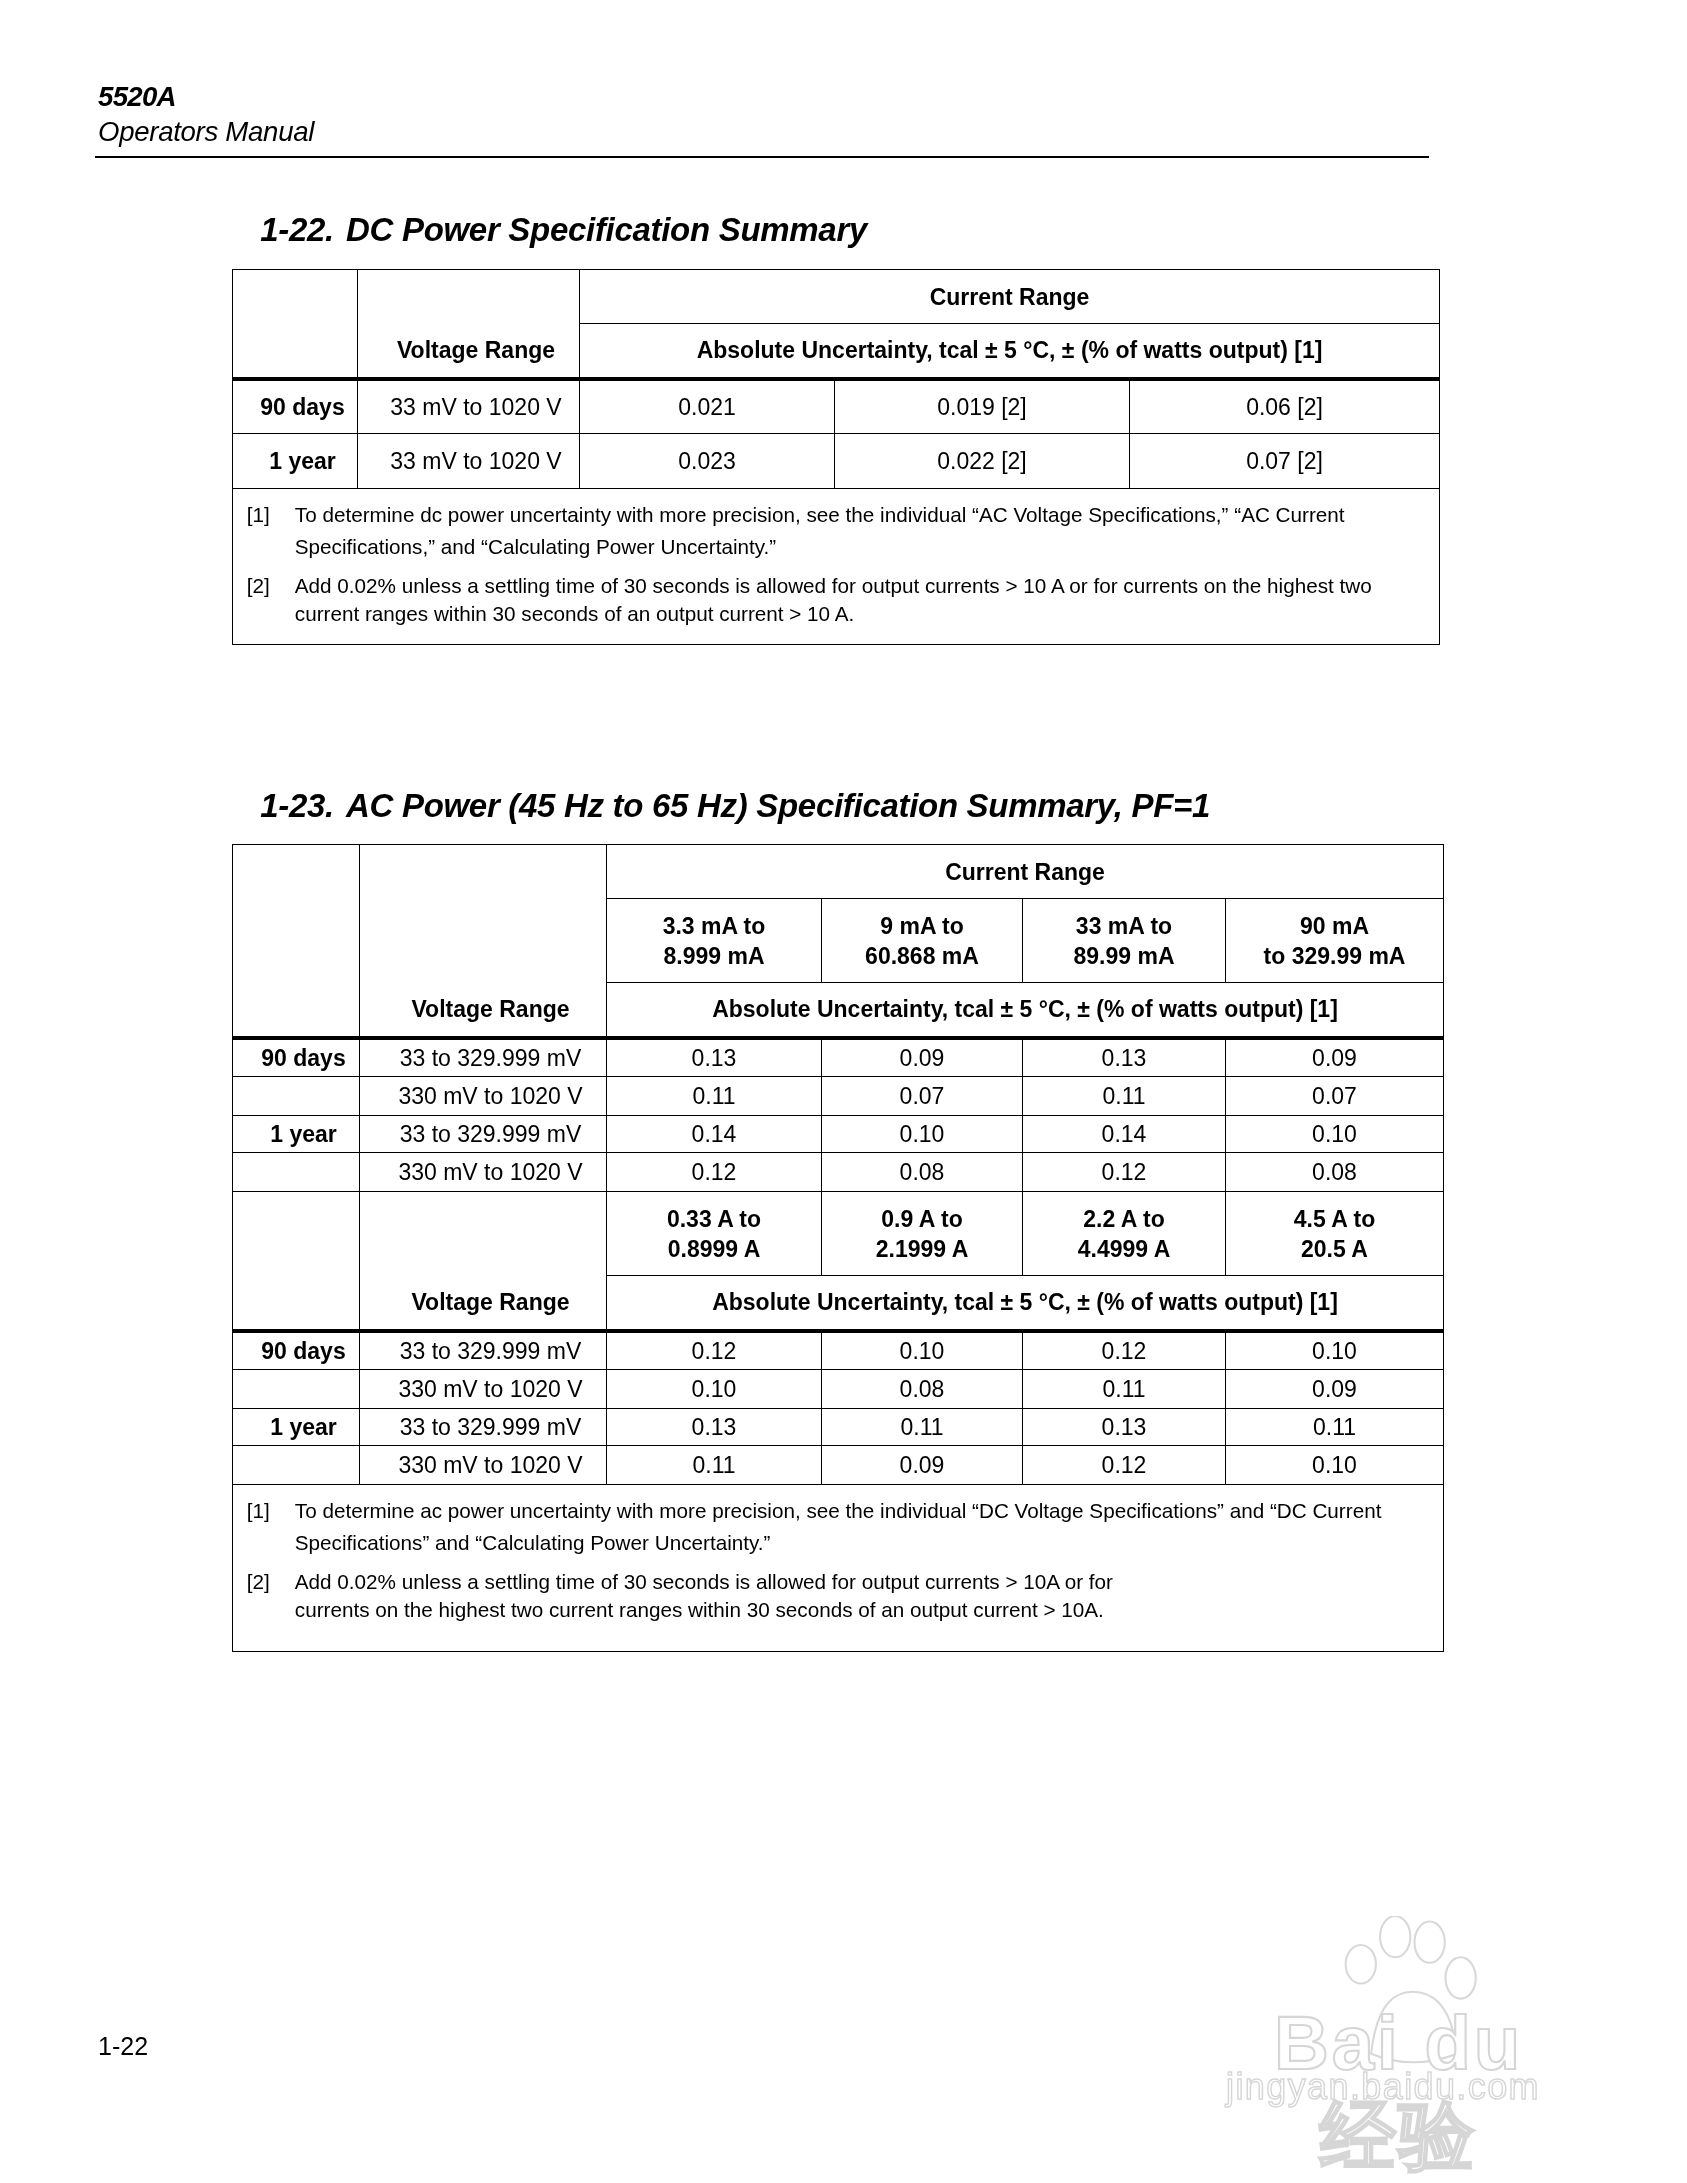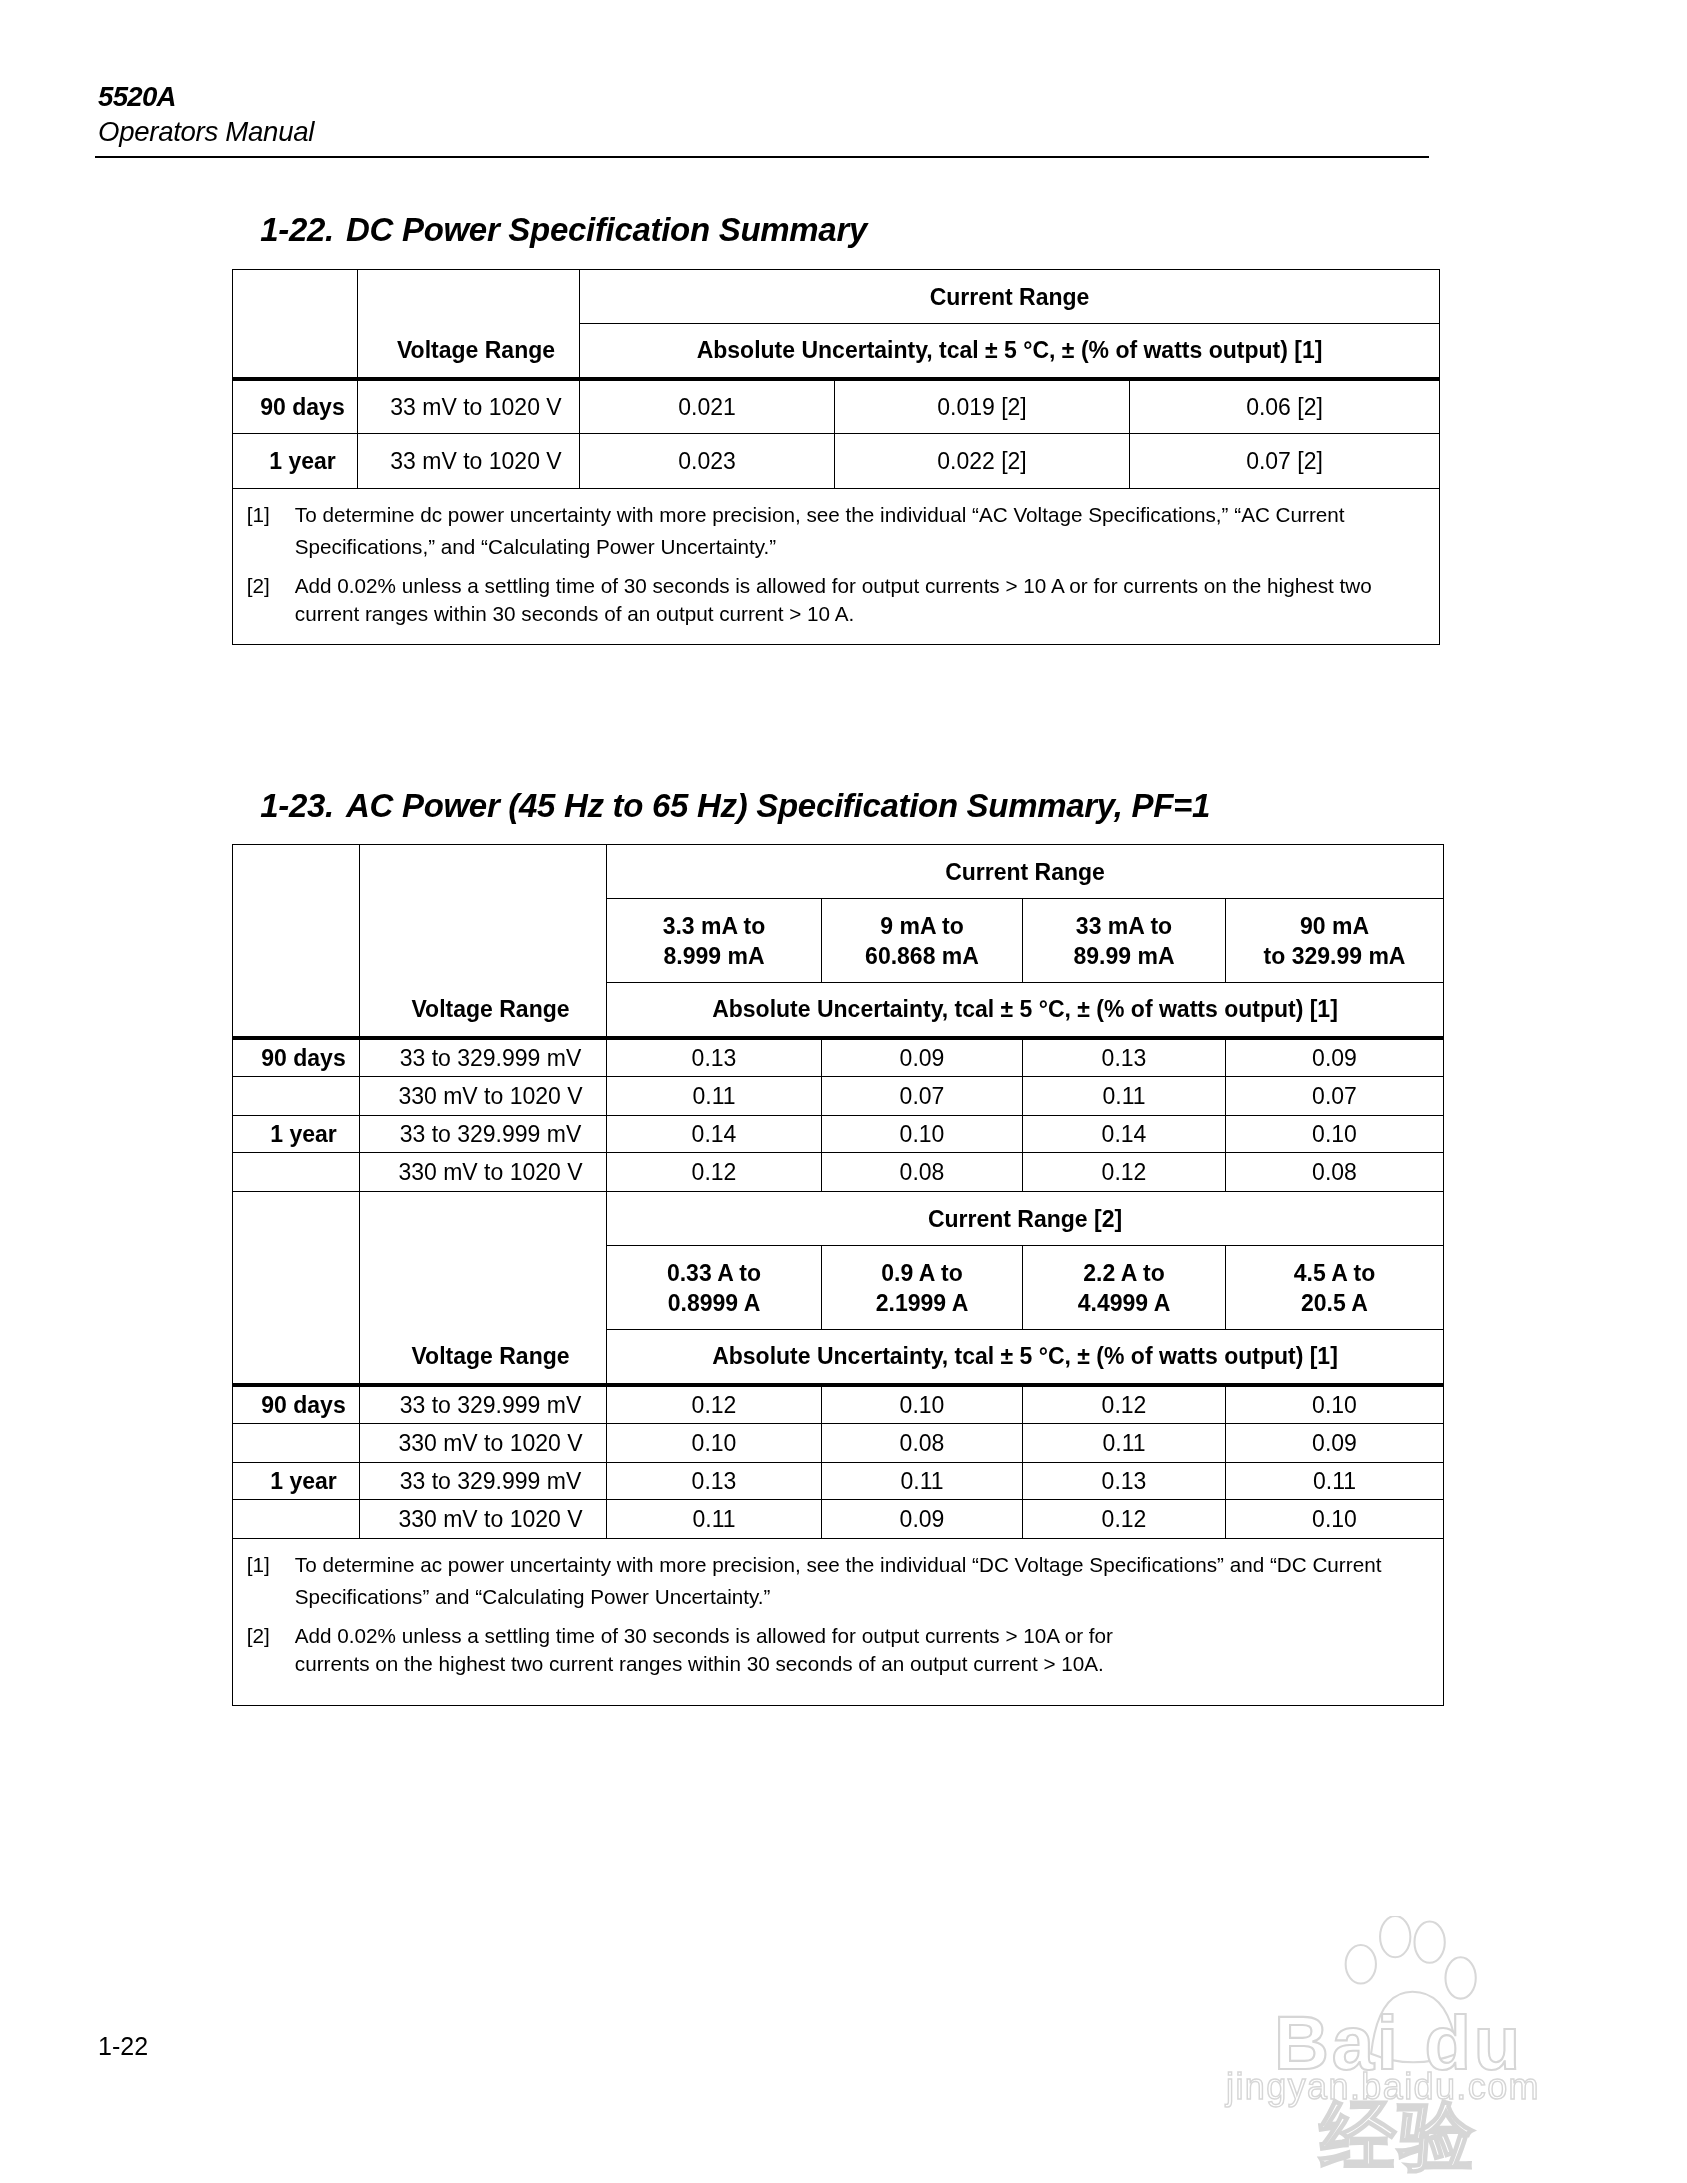--- a/index.html
+++ b/index.html
@@ -145,25 +145,20 @@
   </tr>
   <tr style="height:39px;">
     <td class="lab"></td>
     <td class="left">330 mV to 1020 V</td>
     <td>0.12</td>
     <td>0.08</td>
     <td>0.12</td>
     <td>0.08</td>
   </tr>
 
-  <tr style="height:54px;">
-    <td class="nobb"></td>
-    <td class="nobb"></td>
-    <td class="b" colspan="4">Current Range [2]</td>
-  </tr>
   <tr style="height:84px;">
     <td class="nob"></td>
     <td class="nob"></td>
     <td class="b"><span>0.33 A to</span><br><span>0.8999 A</span></td>
     <td class="b"><span>0.9 A to</span><br><span>2.1999 A</span></td>
     <td class="b"><span>2.2 A to</span><br><span>4.4999 A</span></td>
     <td class="b"><span>4.5 A to</span><br><span>20.5 A</span></td>
   </tr>
   <tr style="height:55px;">
     <td class="nobt"></td>

